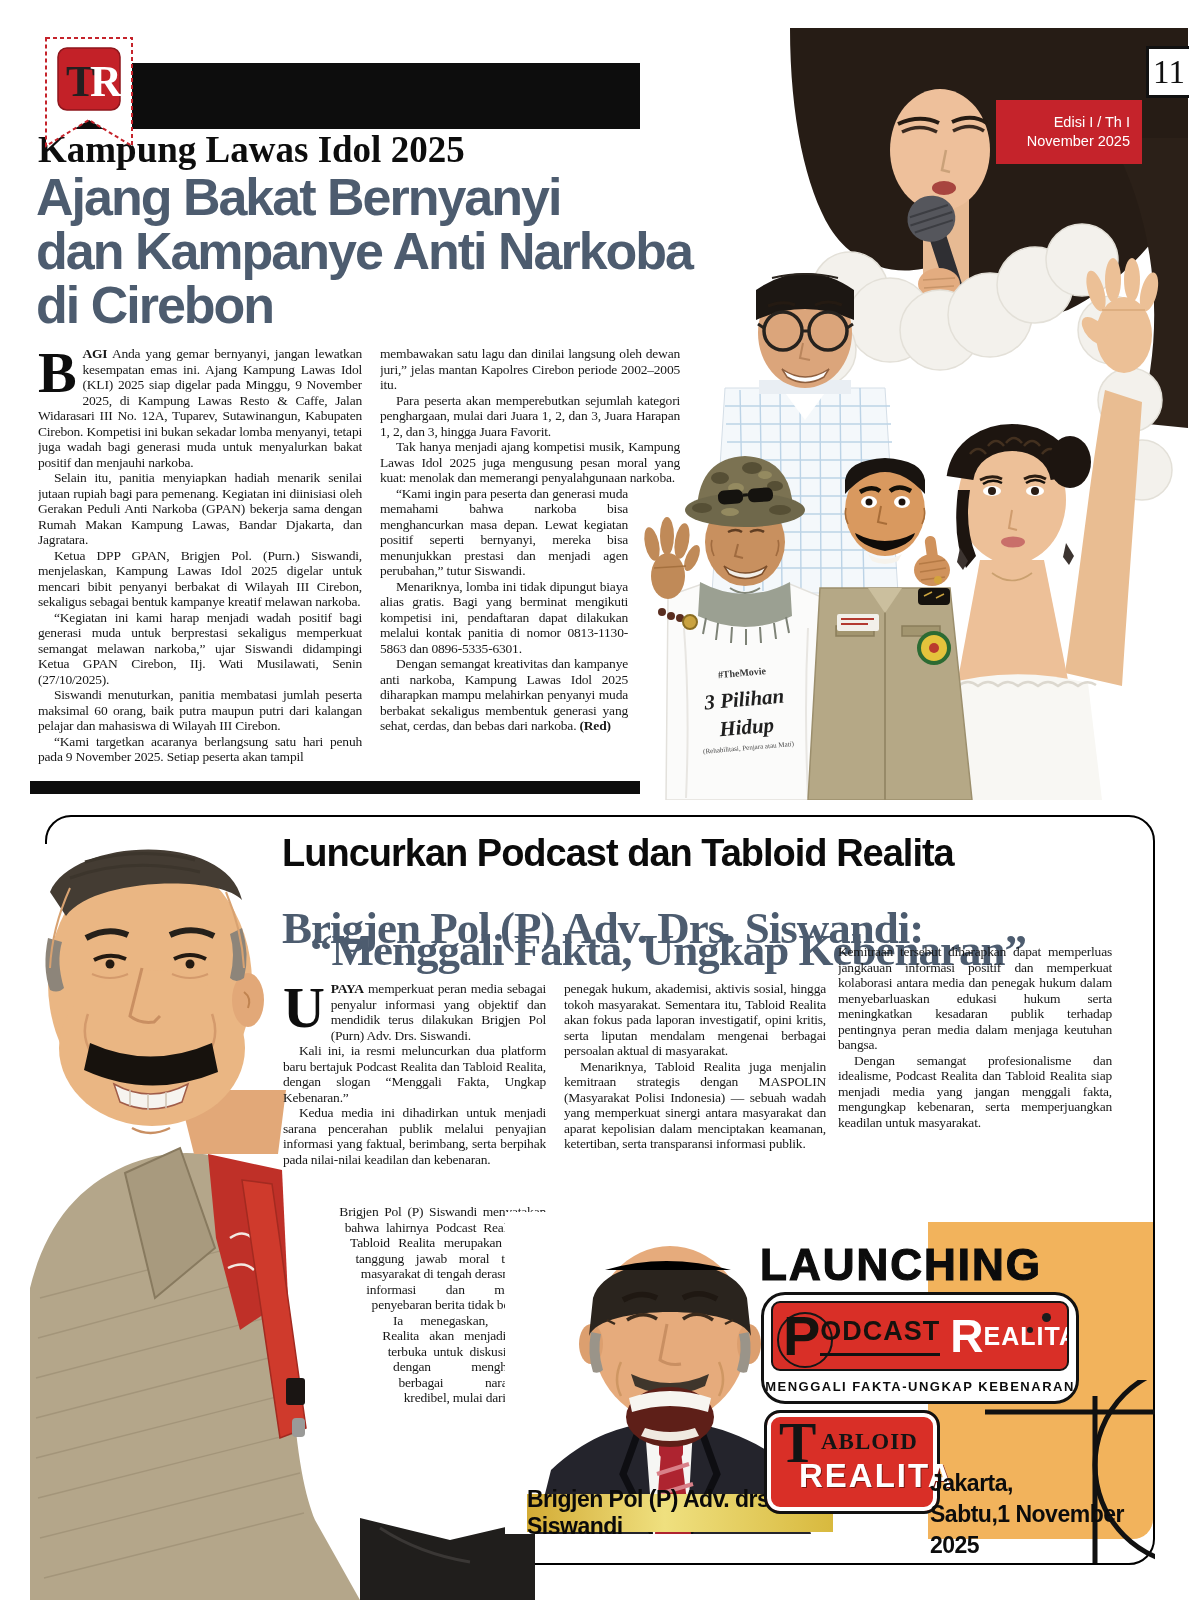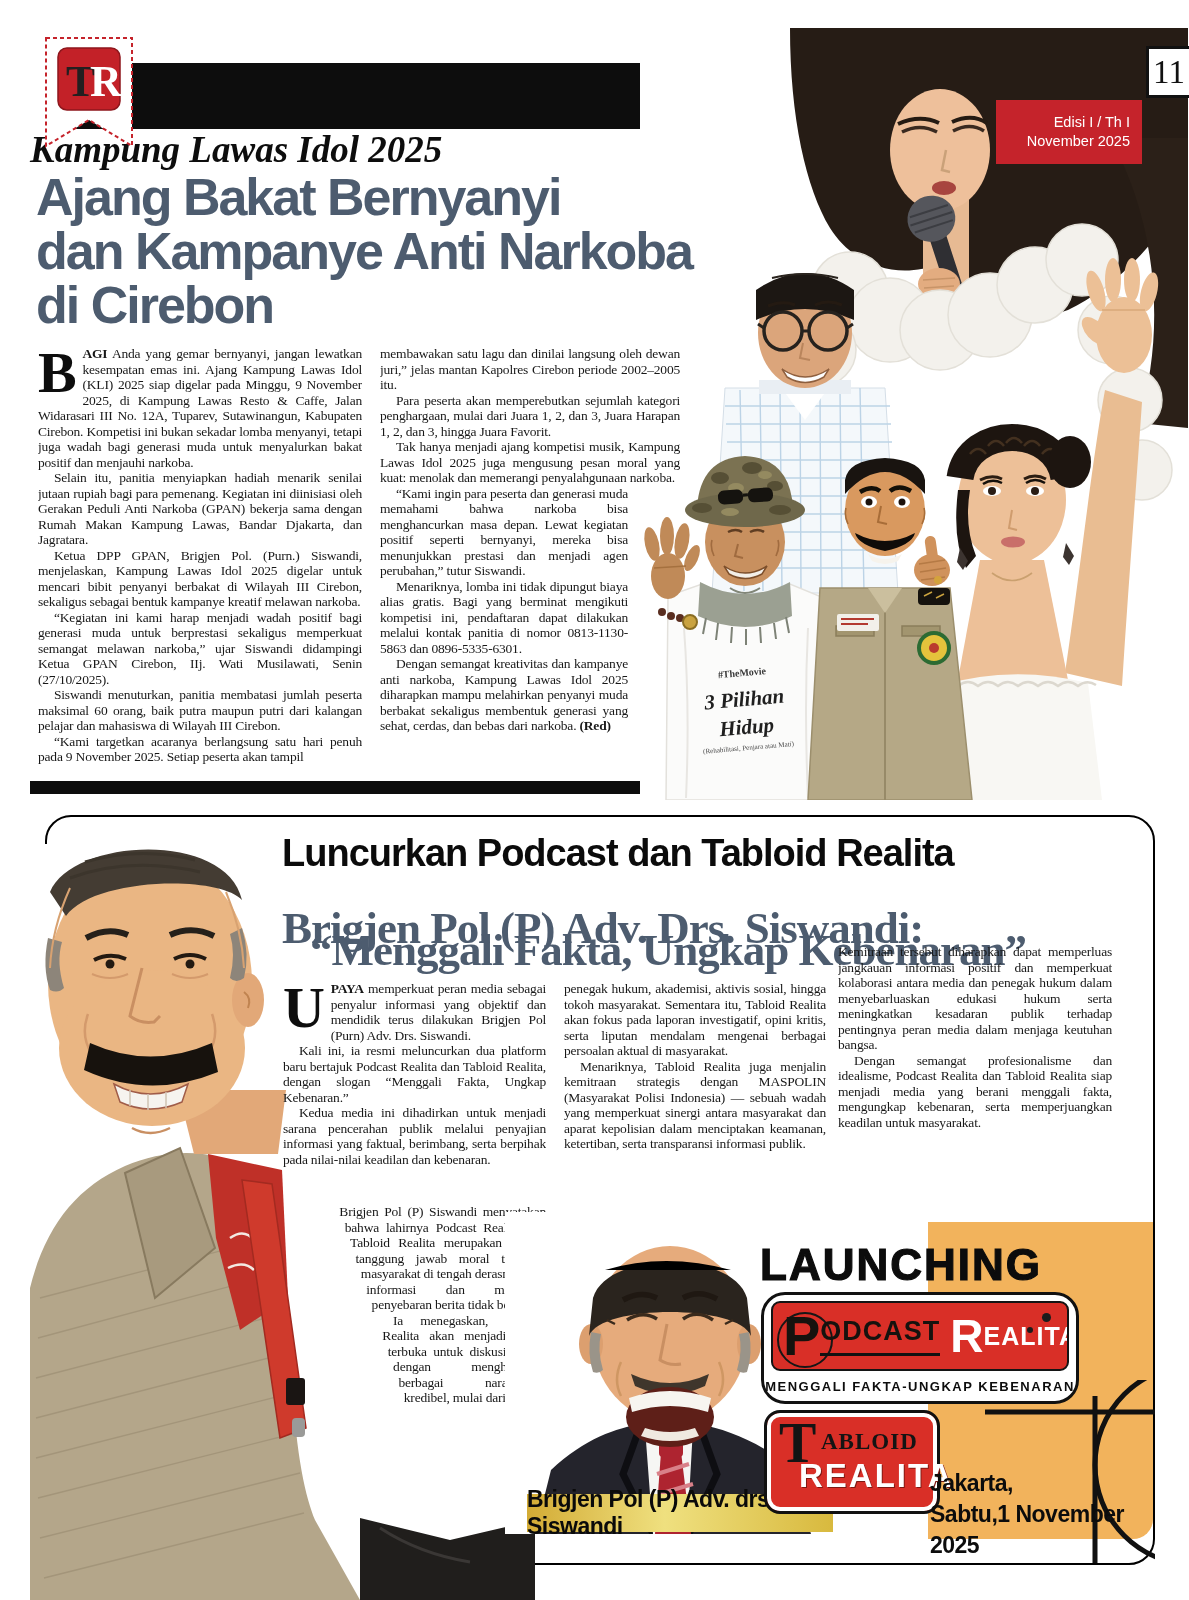--- a/index.html
+++ b/index.html
@@ -9,22 +9,22 @@
   .mast-bar{position:absolute;left:55px;top:63px;width:1020px;height:66px;background:#0d0d0d;z-index:1;}
   .logo{position:absolute;left:36px;top:34px;z-index:5;}
   .edition{position:absolute;left:996px;top:56px;width:146px;height:64px;background:#c5232b;z-index:5;
            display:flex;flex-direction:column;justify-content:center;align-items:flex-end;
            padding-right:12px;box-sizing:border-box;color:#fff;
            font-family:"Liberation Sans",sans-serif;font-size:14.5px;line-height:1.3;margin-top:44px;}
   .pagenum{position:absolute;left:1146px;top:46px;width:40px;height:46px;background:#fff;
            border:3px solid #111;z-index:5;text-align:center;line-height:46px;
            font-family:"Liberation Serif",serif;font-size:33px;color:#111;}
   
-  .a1-kicker{position:absolute;left:30px;top:128px;z-index:3;font-weight:bold;font-size:37px;
-             color:#0d0d0d;font-family:"Liberation Serif",serif;font-style:italic;}
+  .a1-kicker{position:absolute;left:38px;top:128px;z-index:3;font-weight:bold;font-size:37px;
+             color:#0d0d0d;font-family:"Liberation Serif",serif;}
   .a1-headline{position:absolute;left:36px;top:170px;width:690px;z-index:3;
                font-family:"Liberation Sans",sans-serif;font-weight:bold;font-size:52px;
                line-height:1.04;letter-spacing:-2px;color:#4d5c6f;}
   .bodycol{position:absolute;z-index:3;font-size:13.5px;line-height:1.15;letter-spacing:-0.2px;
            text-align:justify;overflow:hidden;}
   .bodycol p{margin:0;text-indent:16px;}
   .bodycol p.first{text-indent:0;}
   .a1-col1{left:38px;top:346px;width:324px;max-height:434px;}
   .a1-col2{left:380px;top:346px;width:300px;max-height:434px;}
   .dropcap{float:left;font-weight:bold;font-size:58px;line-height:0.82;padding:3px 6px 0 0;color:#0d0d0d;}
@@ -379,21 +379,21 @@
       <div class="wrap-tri"></div>
       <p class="first">Brigjen Pol (P) Siswandi menyatakan bahwa lahirnya Podcast Realita dan Tabloid Realita merupakan bentuk tanggung jawab moral terhadap masyarakat di tengah derasnya arus informasi dan maraknya penyebaran berita tidak benar.</p>
       <p>Ia menegaskan, Podcast Realita akan menjadi ruang terbuka untuk diskusi publik dengan menghadirkan berbagai narasumber kredibel, mulai dari aparat</p>
     </div>
     <div class="bodycol a2-col2">
       <p class="first">penegak hukum, akademisi, aktivis sosial, hingga tokoh masyarakat. Sementara itu, Tabloid Realita akan fokus pada laporan investigatif, opini kritis, serta liputan mendalam mengenai berbagai persoalan aktual di masyarakat.</p>
       <p>Menariknya, Tabloid Realita juga menjalin kemitraan strategis dengan MASPOLIN (Masyarakat Polisi Indonesia) — sebuah wadah yang memperkuat sinergi antara masyarakat dan aparat kepolisian dalam menciptakan keamanan, ketertiban, serta transparansi informasi publik.</p>
     </div>
     <div class="bodycol a2-col3">
       <p class="first">Kemitraan tersebut diharapkan dapat memperluas jangkauan informasi positif dan memperkuat kolaborasi antara media dan penegak hukum dalam menyebarluaskan edukasi hukum serta meningkatkan kesadaran publik terhadap pentingnya peran media dalam menjaga keutuhan bangsa.</p>
-      <p>Dengan semangat profesionalisme dan idealisme, Podcast Realita dan Tabloid Realita siap menjadi media yang berani menggali fakta, mengungkap kebenaran, serta memperjuangkan keadilan untuk masyarakat.</p>
+      <p>Dengan semangat profesionalisme dan idealisme, Podcast Realita dan Tabloid Realita siap menjadi media yang jangan menggali fakta, mengungkap kebenaran, serta memperjuangkan keadilan untuk masyarakat.</p>
     </div>
 
     <svg class="inset" width="328" height="322" viewBox="0 0 328 322">
       <rect width="328" height="322" fill="#ffffff"></rect>
       <path d="M30,322 L46,258 C80,226 112,216 136,212 L164,232 L194,212 C224,218 262,232 290,262 L306,322 Z" fill="#24242c"></path>
       <path d="M136,212 L118,262 L148,322" fill="none" stroke="#0e0e12" stroke-width="7"></path>
       <path d="M194,212 L212,262 L184,322" fill="none" stroke="#0e0e12" stroke-width="7"></path>
       <path d="M140,216 L164,238 L188,216 L182,322 L148,322 Z" fill="#f6f6f4"></path>
       <path d="M156,240 L176,240 L186,322 L150,322 Z" fill="#ae2430"></path>
       <path d="M152,262 L184,252 M154,282 L188,272 M156,302 L190,292" stroke="#d98089" stroke-width="4"></path>

